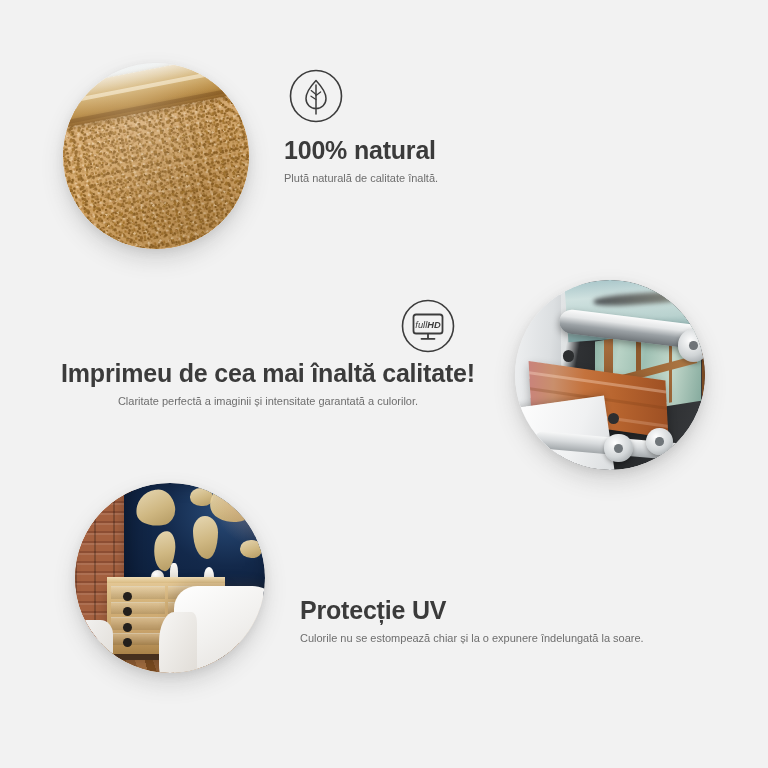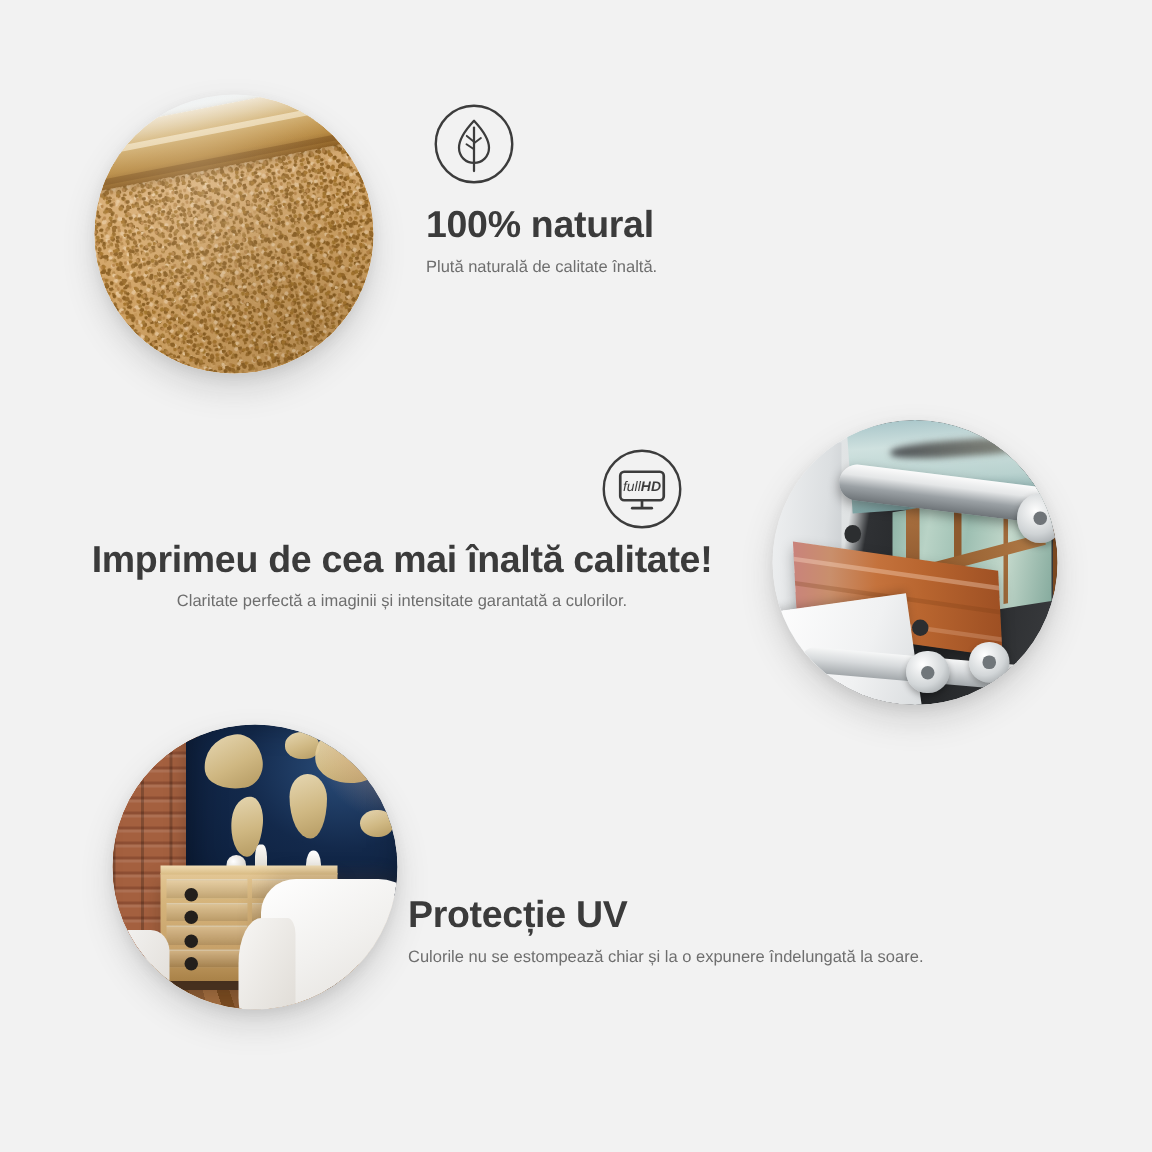--- a/index.html
+++ b/index.html
@@ -416,21 +416,21 @@
     margin: 0;
     font-size: 11px;
     font-weight: normal;
     color: #6e6e6e;
     line-height: 1.42;
   }
 
   #block1 { left: 284px; top: 135px; width: 430px; text-align: left; }
   #block2 { left:  60px; top: 358px; width: 416px; text-align: center; }
   #block2 h2 { font-size: 25px; }
-  #block3 { left: 272px; top: 595px; width: 430px; text-align: left; }
+  #block3 { left: 300px; top: 595px; width: 430px; text-align: left; }
 </style>
 </head>
 <body>
 
 <div class="stage">
 
   <div class="photo" id="photo1" style="left:63px; top:63px; width:186px; height:186px;">
     <div class="photo-inner">
       <div class="cork-grain"></div>
       <div class="cork-sky"></div>

